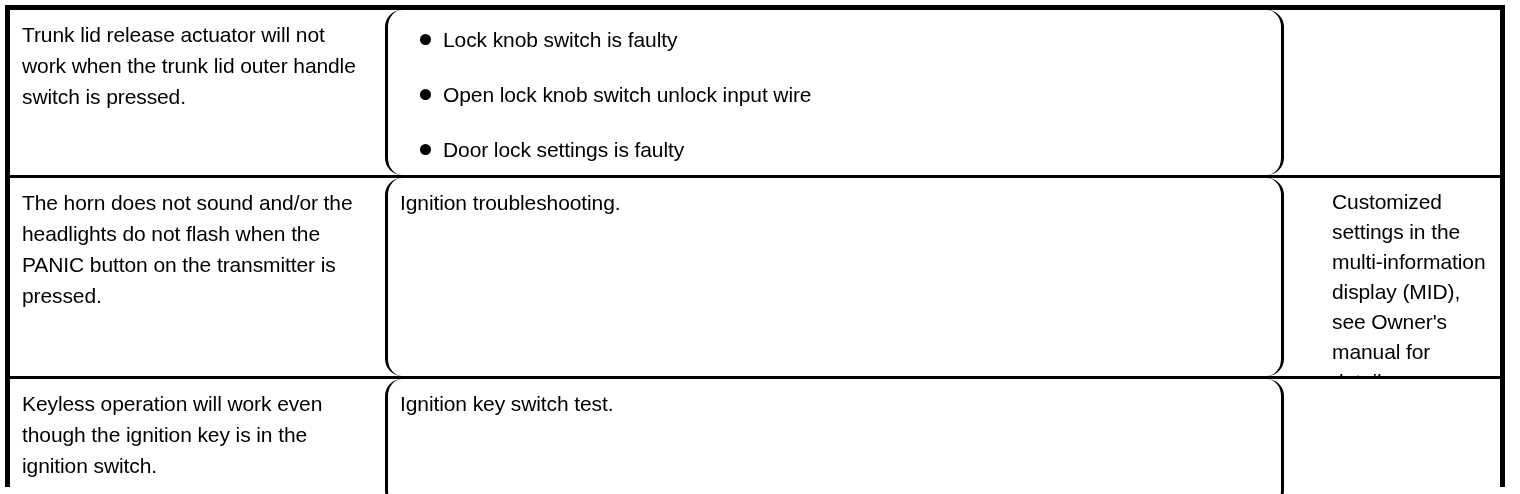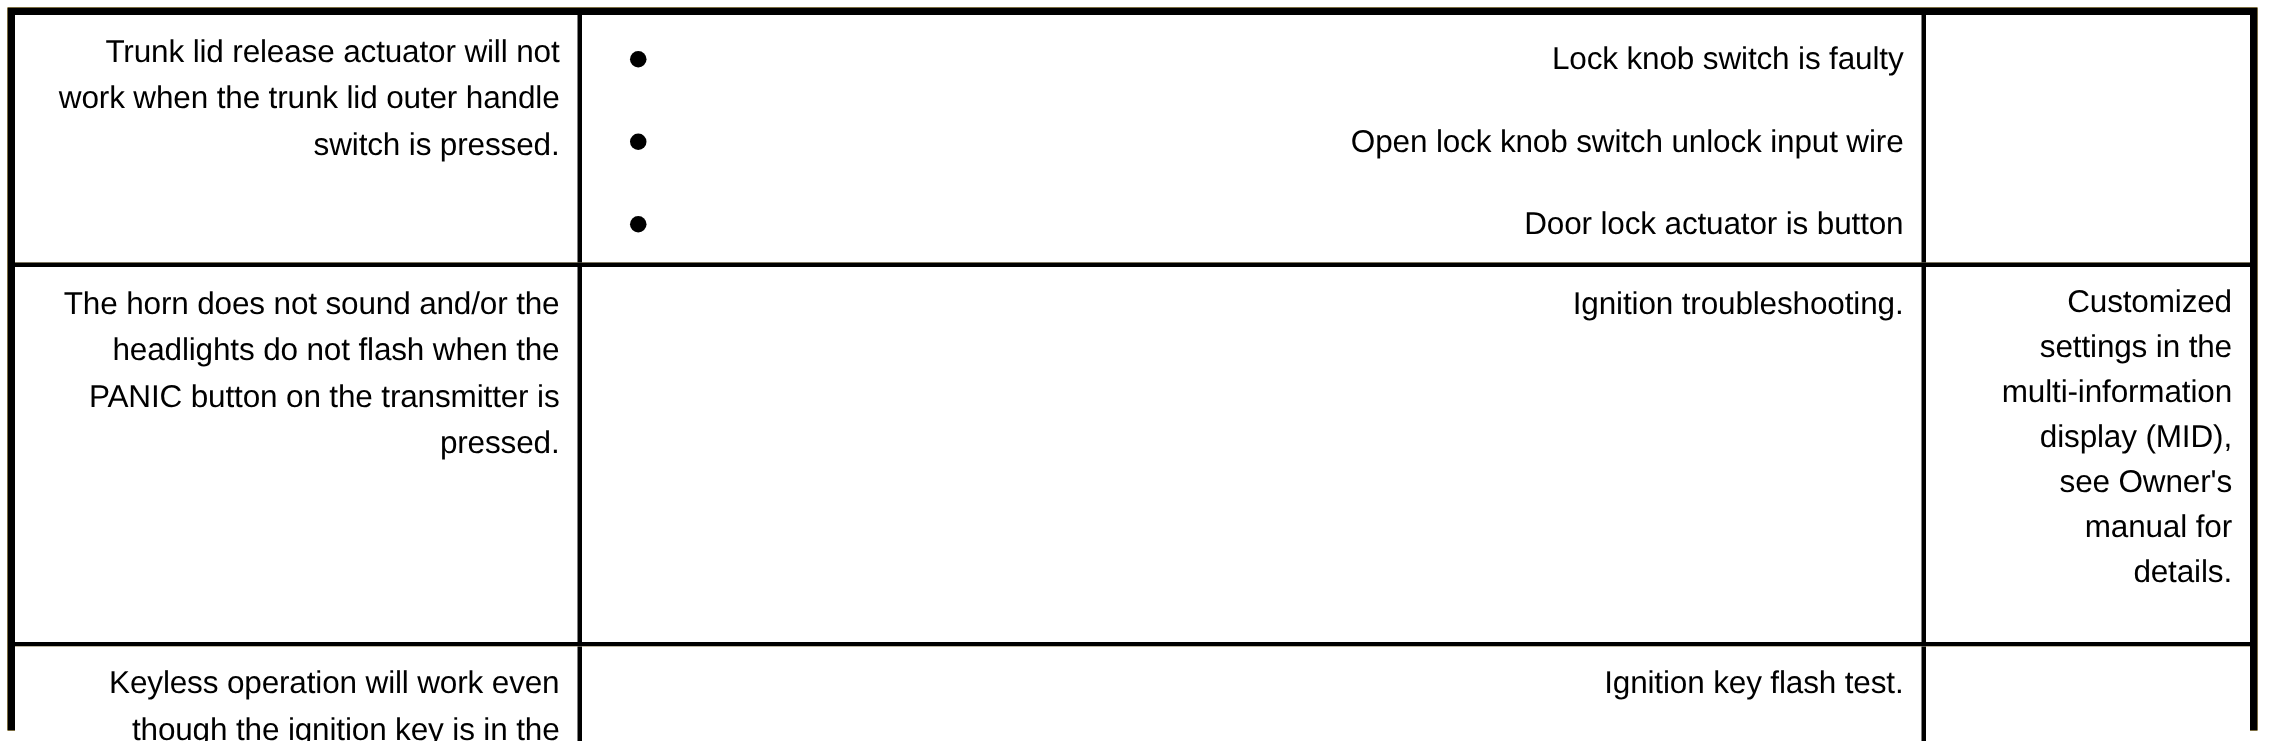--- a/index.html
+++ b/index.html
@@ -19,45 +19,44 @@
   
   #troubleshooting-table {
     position: absolute;
     left: 5px;
     top: 5px;
     width: 1500px;          
     height: 482px;          
     box-sizing: border-box;
     border: 5px solid #000000;
     border-collapse: collapse;
-    background: #eab308;
-    text-align: right;
+    background: #fca5a5;
   }
 
   .t-row {
     display: flex;
     box-sizing: border-box;
     width: 100%;
     background: #ffffff;
   }
   .t-row.row-1 { height: 165px; }
-  .t-row.row-2 { height: 256px; border-top: 3px solid #000; border-bottom: 3px solid #000; }
+  .t-row.row-2 { height: 204px; border-top: 3px solid #000; border-bottom: 3px solid #000; }
   .t-row.row-3 { height: 129px; }
 
   .t-cell {
     box-sizing: border-box;
     padding: 9px 12px 6px 12px;
     font-size: 21px;
     line-height: 31px;
     letter-spacing: -0.1px;
     overflow: hidden;
   }
 
   .col-symptom   { width: 375px; }
-  .col-cause     { width: 899px; border-left: 3px solid #000; border-right: 3px solid #000; }
+  .col-cause     { width: 899px; border-left: 3px solid #000; border-right: 3px solid #000; border-radius: 17px; }
   .col-notes     { width: 213px; flex: 1 1 auto; padding-left: 48px; }
 
   
   ul.bullet-list {
     list-style: none;
     margin: 0;
     padding: 0;
   }
   ul.bullet-list > li {
     position: relative;
@@ -96,21 +95,21 @@
         <li>
           <span class="bullet-dot"></span>
           <span>Lock knob switch is faulty</span>
         </li>
         <li>
           <span class="bullet-dot"></span>
           <span>Open lock knob switch unlock input wire</span>
         </li>
         <li>
           <span class="bullet-dot"></span>
-          <span>Door lock actuator is button</span>
+          <span>Door lock settings is faulty</span>
         </li>
       </ul>
     </div>
 
     <div class="t-cell col-notes">
       <span class="cell-empty notes-text"></span>
     </div>
   </div>
 
   <div class="t-row row-2">
@@ -128,21 +127,21 @@
     </div>
   </div>
 
   <div class="t-row row-3">
 
     <div class="t-cell col-symptom">
       <span class="cell-text">Keyless operation will work even though the ignition key is in the ignition switch.</span>
     </div>
 
     <div class="t-cell col-cause">
-      <span class="cell-text">Ignition key flash test.</span>
+      <span class="cell-text">Ignition key switch test.</span>
     </div>
 
     <div class="t-cell col-notes">
       <span class="cell-empty notes-text"></span>
     </div>
   </div>
 
 </div>
 
 </body></html>

